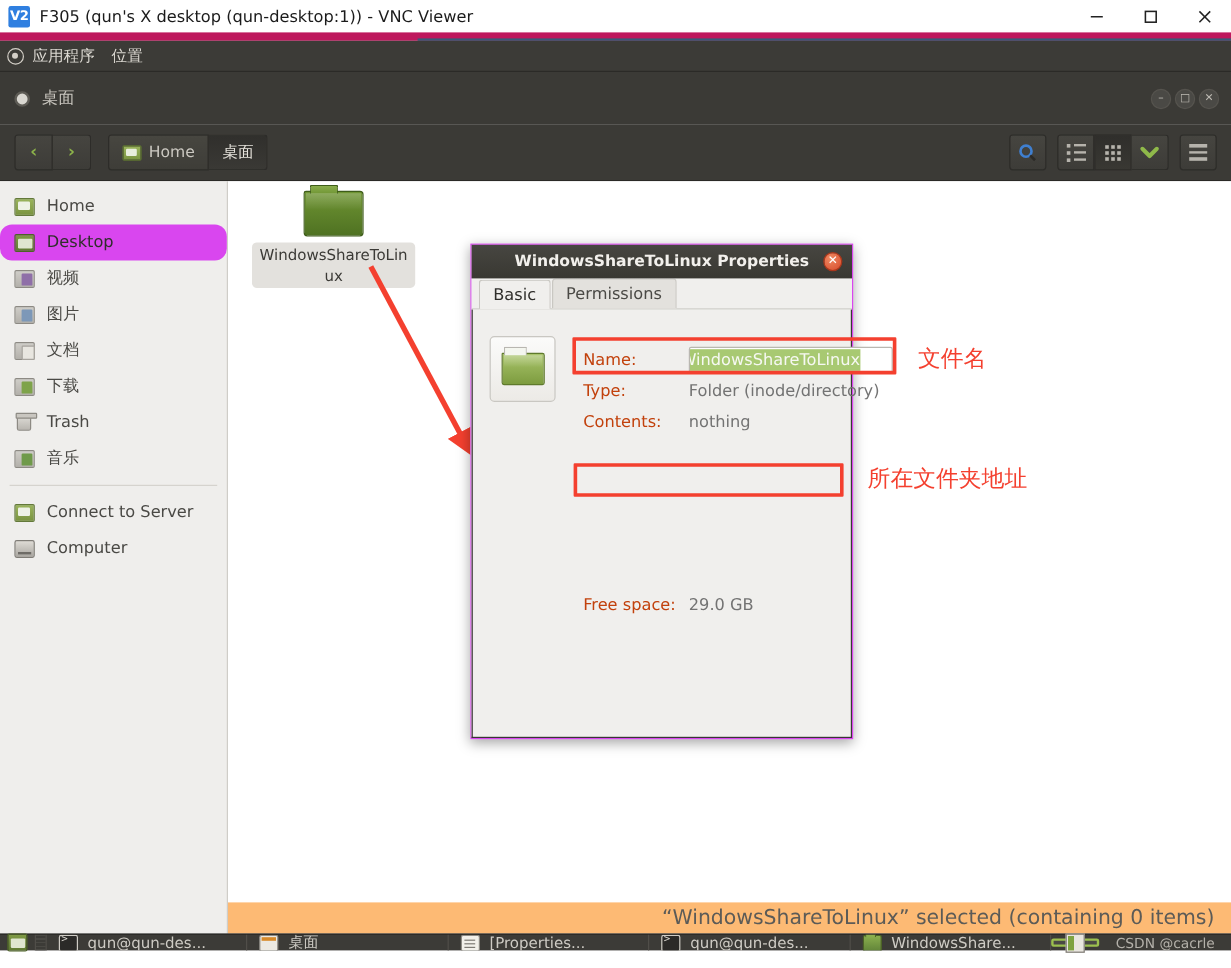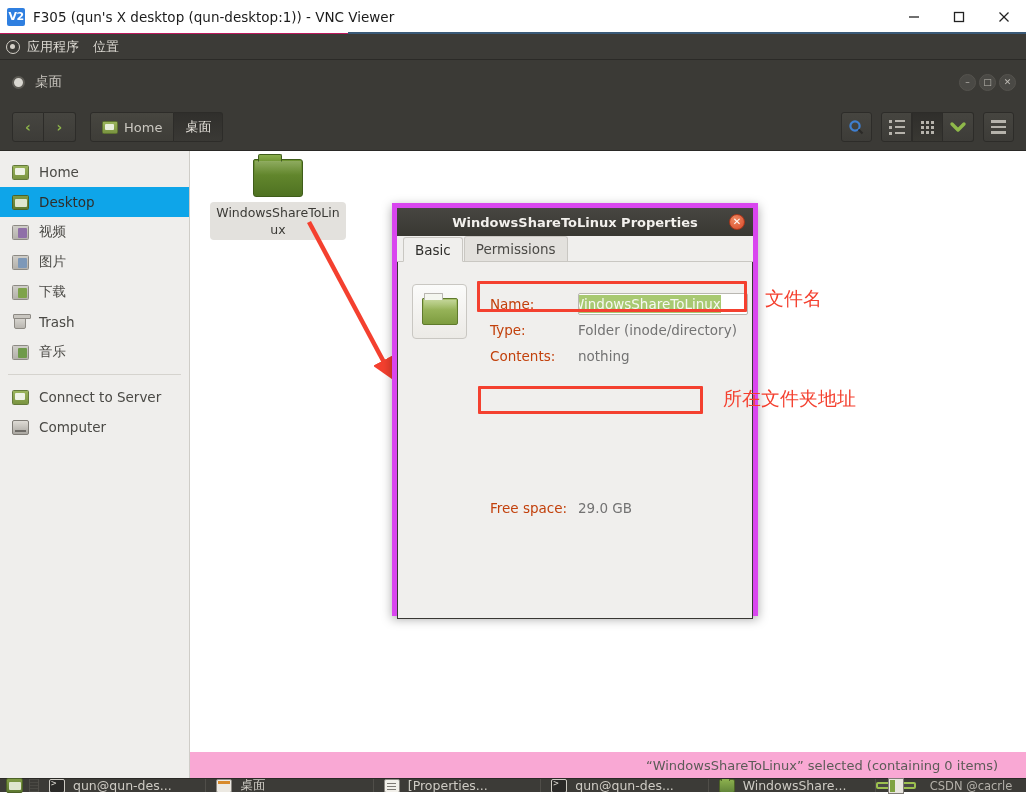--- a/index.html
+++ b/index.html
@@ -8,21 +8,21 @@
     background: #ffffff;
     font-family: "DejaVu Sans", "Liberation Sans", sans-serif;
     overflow: hidden;
   }
   #root { position: relative; width: 1026px; height: 807px; }
 
   
   .vnc-titlebar {
     position: absolute; left: 0; top: 0; width: 1026px; height: 34px;
     background: #ffffff;
-    border-bottom: 1px solid #be185d;
+    border-bottom: 7px solid #be185d;
     display: flex; align-items: center;
   }
   .vnc-icon {
     width: 18px; height: 18px; margin-left: 7px; margin-right: 8px;
     background: #2f7fe0; border-radius: 2px;
     color: #ffffff; font-size: 11px; font-weight: bold;
     display: flex; align-items: center; justify-content: center;
     font-family: "DejaVu Sans", sans-serif; letter-spacing: -0.5px;
   }
   .vnc-title {
@@ -159,21 +159,21 @@
     width: 190px; height: 100%;
     background: #efeeec;
     border-right: 1px solid #cfcdc8;
     padding-top: 6px;
   }
   .sb-item {
     height: 30px; display: flex; align-items: center;
     padding-left: 12px; gap: 10px;
     color: #4a4945; font-size: 13.5px; white-space: nowrap;
   }
-  .sb-item.selected { background: #0ea5e9; color: #2f2e2b; }
+  .sb-item.selected { background: #d946ef; color: #2f2e2b; border-radius: 10px; }
   .sb-sep { height: 1px; background: #d5d3ce; margin: 7px 8px; }
   .sb-ico { width: 17px; height: 15px; position: relative; flex: none; }
   .ico-folder {
     background: linear-gradient(#9ab45c, #7a9440);
     border: 1px solid #63793a; border-radius: 1.5px;
   }
   .ico-folder::after {
     content: ""; position: absolute; left: 2px; top: 2px;
     width: 10px; height: 7px; background: #eef2e5; border-radius: 1px;
   }
@@ -259,23 +259,23 @@
     font-family: "DejaVu Sans", "Liberation Sans", sans-serif;
     white-space: nowrap;
   }
   .redbox {
     position: absolute; border: 3px solid #f4402f; border-radius: 1px;
     pointer-events: none;
   }
 
   
   .dialog {
-    position: absolute; left: 392px; top: 203px; width: 366px; height: 413px;
+    position: absolute; left: 392px; top: 203px; width: 319px; height: 413px;
     background: #f0efed;
-    border: 5px solid #d946ef;
+    border: 1px solid #d946ef;
     box-shadow: 0 3px 10px rgba(0,0,0,.35);
   }
   .dlg-title {
     height: 28px; background: linear-gradient(#474641, #393832);
     display: flex; align-items: center; justify-content: center;
     position: relative;
   }
   .dlg-title span {
     color: #f2f0ec; font-size: 13px; font-weight: bold;
   }
@@ -354,23 +354,23 @@
     position: absolute; left: 92px; top: 192px; display: flex; align-items: center;
   }
   .free-row {
     position: absolute; left: 92px; top: 238px; display: flex; align-items: center;
   }
 
   
   .statusbar {
     position: absolute; left: 190px; bottom: 0; right: 0; height: 26px;
     display: flex; align-items: center; justify-content: flex-end;
-    padding-right: 28px;
-    font-size: 13px; color: #5c5b57;
-    background: #f9a8d4;
+    padding-right: 14px;
+    font-size: 17px; color: #5c5b57;
+    background: #fdba74;
   }
 
   
   .taskbar {
     position: absolute; left: 0; top: 778px; width: 1026px; height: 14px;
     background: #3c3b37; display: flex; align-items: stretch;
     border-top: 1px solid #2a2926;
   }
   .tb-show {
     width: 30px; display: flex; align-items: center; justify-content: center;
@@ -573,20 +573,24 @@
         </div>
         <div class="sb-item">
           <span class="sb-ico ico-media ico-video"></span>
           <span>视频</span>
         </div>
         <div class="sb-item">
           <span class="sb-ico ico-media ico-pic"></span>
           <span>图片</span>
         </div>
         <div class="sb-item">
+          <span class="sb-ico ico-media ico-doc"></span>
+          <span>文档</span>
+        </div>
+        <div class="sb-item">
           <span class="sb-ico ico-media ico-dl"></span>
           <span>下载</span>
         </div>
         <div class="sb-item">
           <span class="sb-ico">
               <span class="ico-trash" style="position:relative;display:block;"></span>
             </span>
           <span>Trash</span>
         </div>
         <div class="sb-item">

